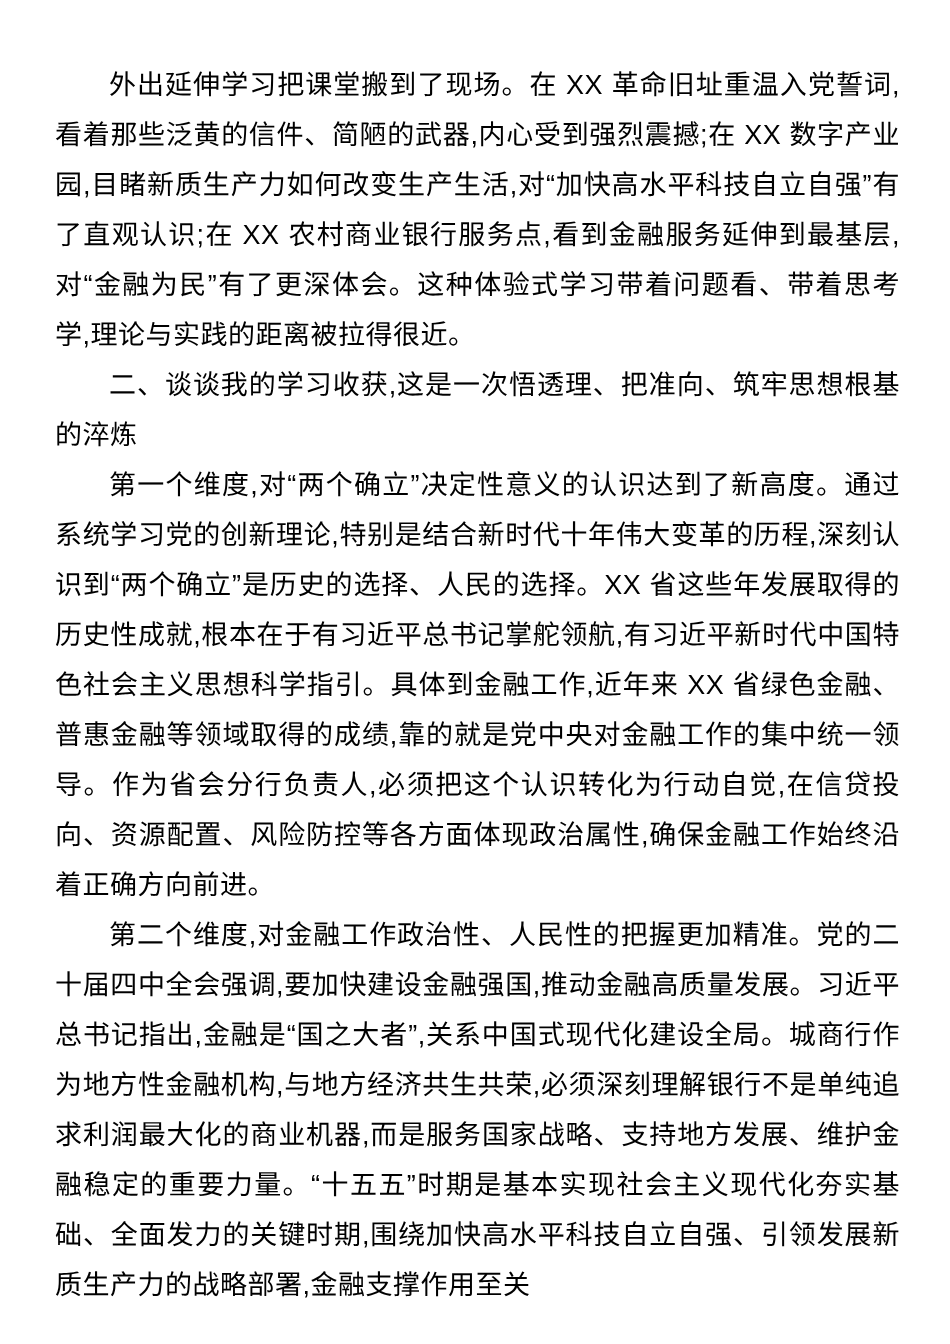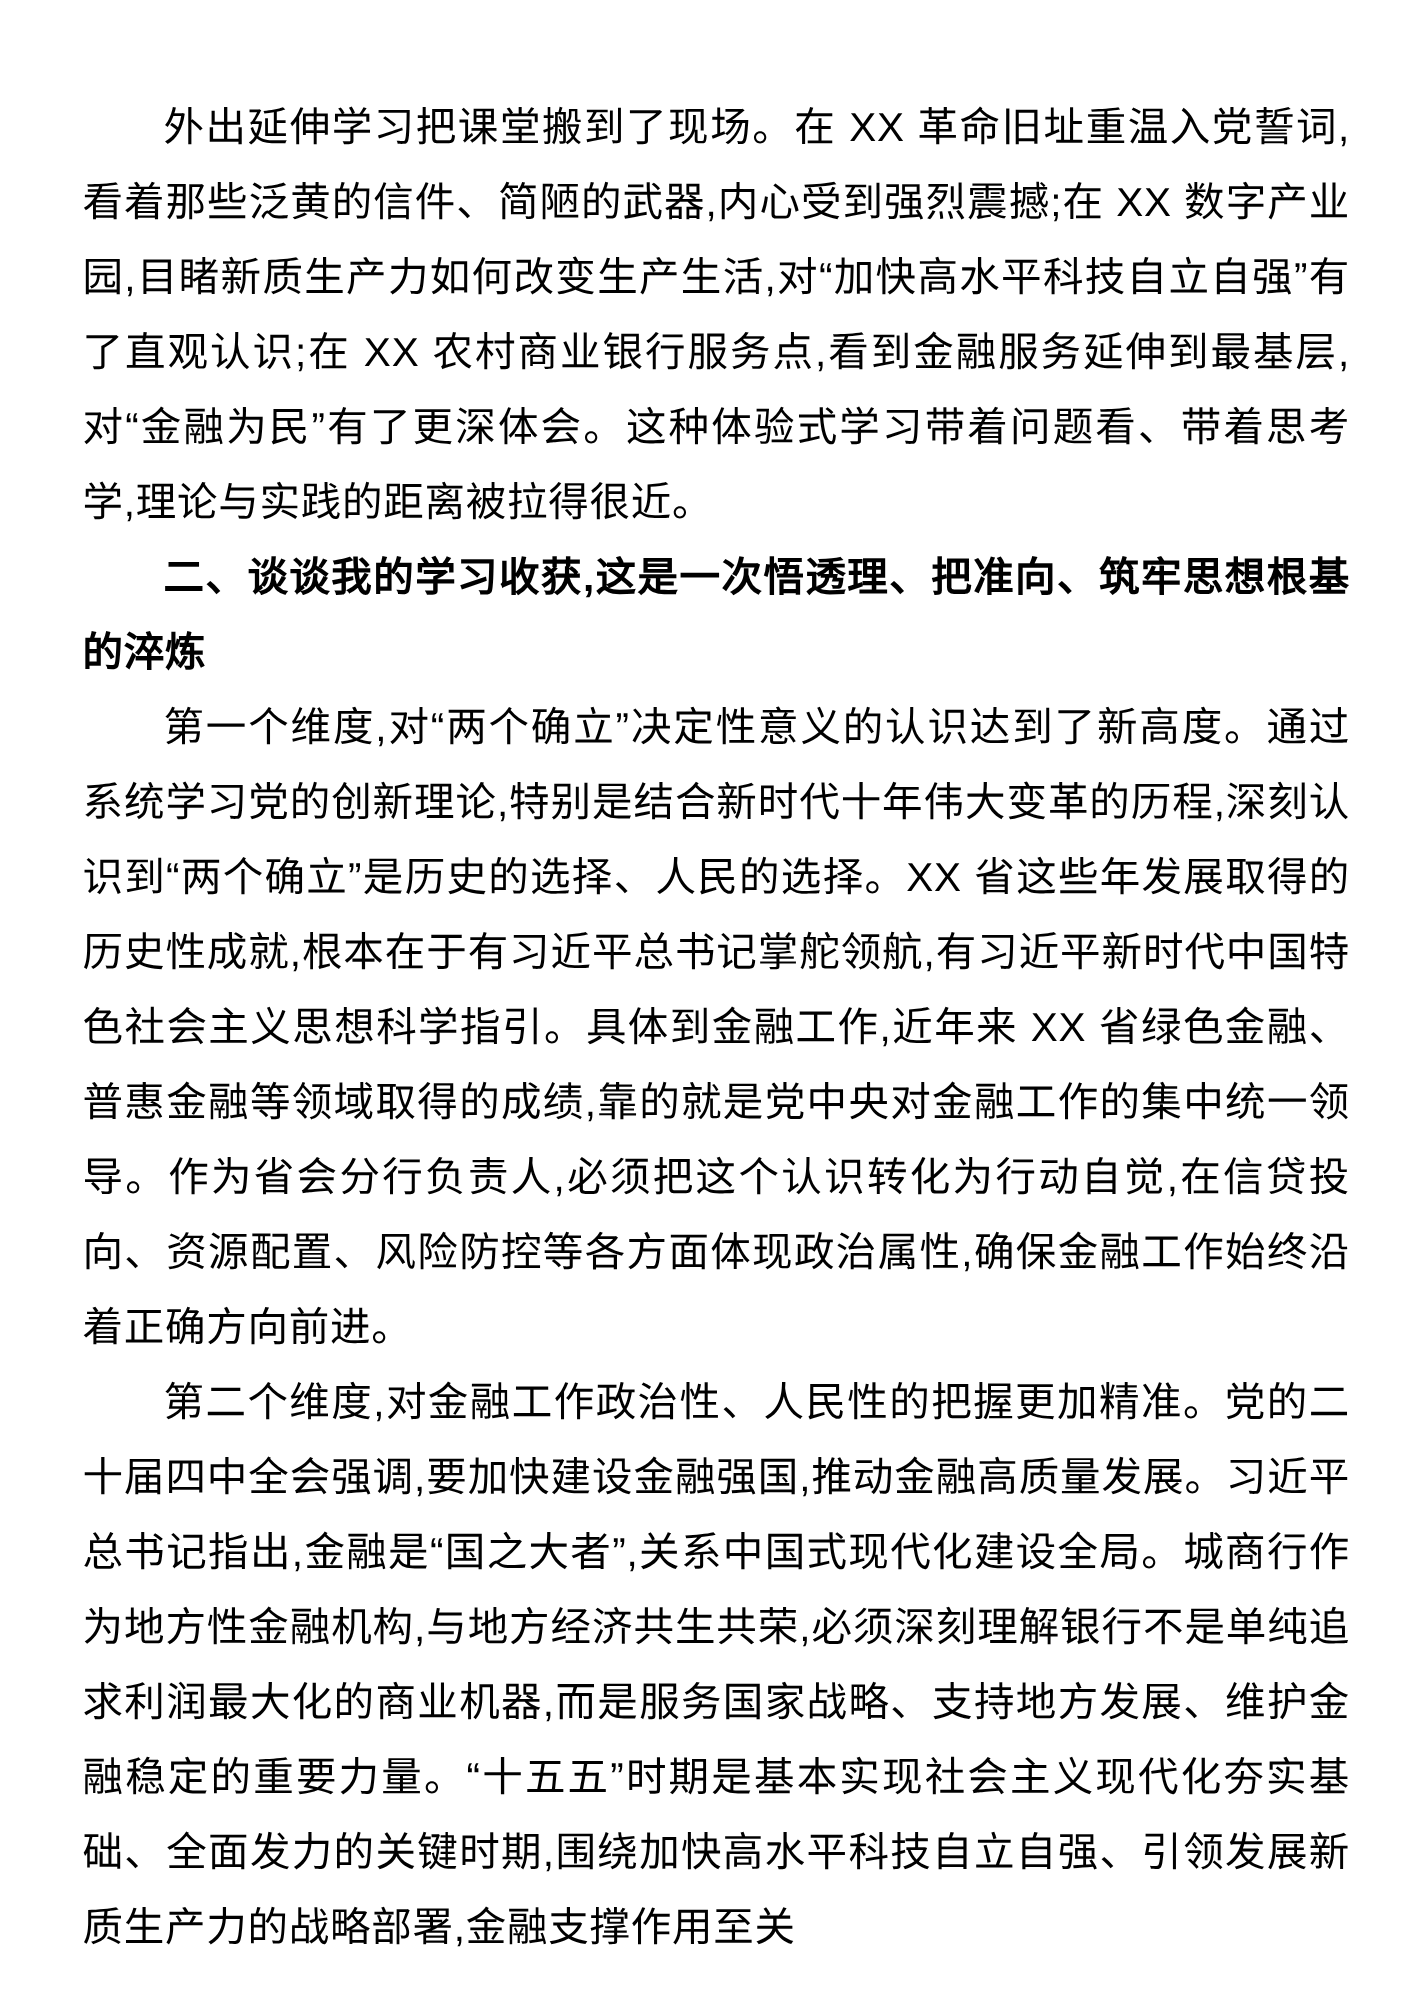--- a/index.html
+++ b/index.html
@@ -24,21 +24,21 @@
     margin: 0;
     padding: 0;
     font-size: 27px;
     line-height: 50px;
     text-align: justify;
     text-indent: 2em;
     word-break: break-all;
     letter-spacing: 0.5px;
   }
   .page p.heading {
-    font-weight: bold; 
+    font-weight: normal; 
   }
 </style>
 </head>
 <body>
 
 <div class="page">
   <p class="body">外出延伸学习把课堂搬到了现场。在 XX 革命旧址重温入党誓词,看着那些泛黄的信件、简陋的武器,内心受到强烈震撼;在 XX 数字产业园,目睹新质生产力如何改变生产生活,对“加快高水平科技自立自强”有了直观认识;在 XX 农村商业银行服务点,看到金融服务延伸到最基层,对“金融为民”有了更深体会。这种体验式学习带着问题看、带着思考学,理论与实践的距离被拉得很近。</p>
   <p class="heading">二、谈谈我的学习收获,这是一次悟透理、把准向、筑牢思想根基的淬炼</p>
   <p class="body">第一个维度,对“两个确立”决定性意义的认识达到了新高度。通过系统学习党的创新理论,特别是结合新时代十年伟大变革的历程,深刻认识到“两个确立”是历史的选择、人民的选择。XX 省这些年发展取得的历史性成就,根本在于有习近平总书记掌舵领航,有习近平新时代中国特色社会主义思想科学指引。具体到金融工作,近年来 XX 省绿色金融、普惠金融等领域取得的成绩,靠的就是党中央对金融工作的集中统一领导。作为省会分行负责人,必须把这个认识转化为行动自觉,在信贷投向、资源配置、风险防控等各方面体现政治属性,确保金融工作始终沿着正确方向前进。</p>
   <p class="body">第二个维度,对金融工作政治性、人民性的把握更加精准。党的二十届四中全会强调,要加快建设金融强国,推动金融高质量发展。习近平总书记指出,金融是“国之大者”,关系中国式现代化建设全局。城商行作为地方性金融机构,与地方经济共生共荣,必须深刻理解银行不是单纯追求利润最大化的商业机器,而是服务国家战略、支持地方发展、维护金融稳定的重要力量。“十五五”时期是基本实现社会主义现代化夯实基础、全面发力的关键时期,围绕加快高水平科技自立自强、引领发展新质生产力的战略部署,金融支撑作用至关</p>

